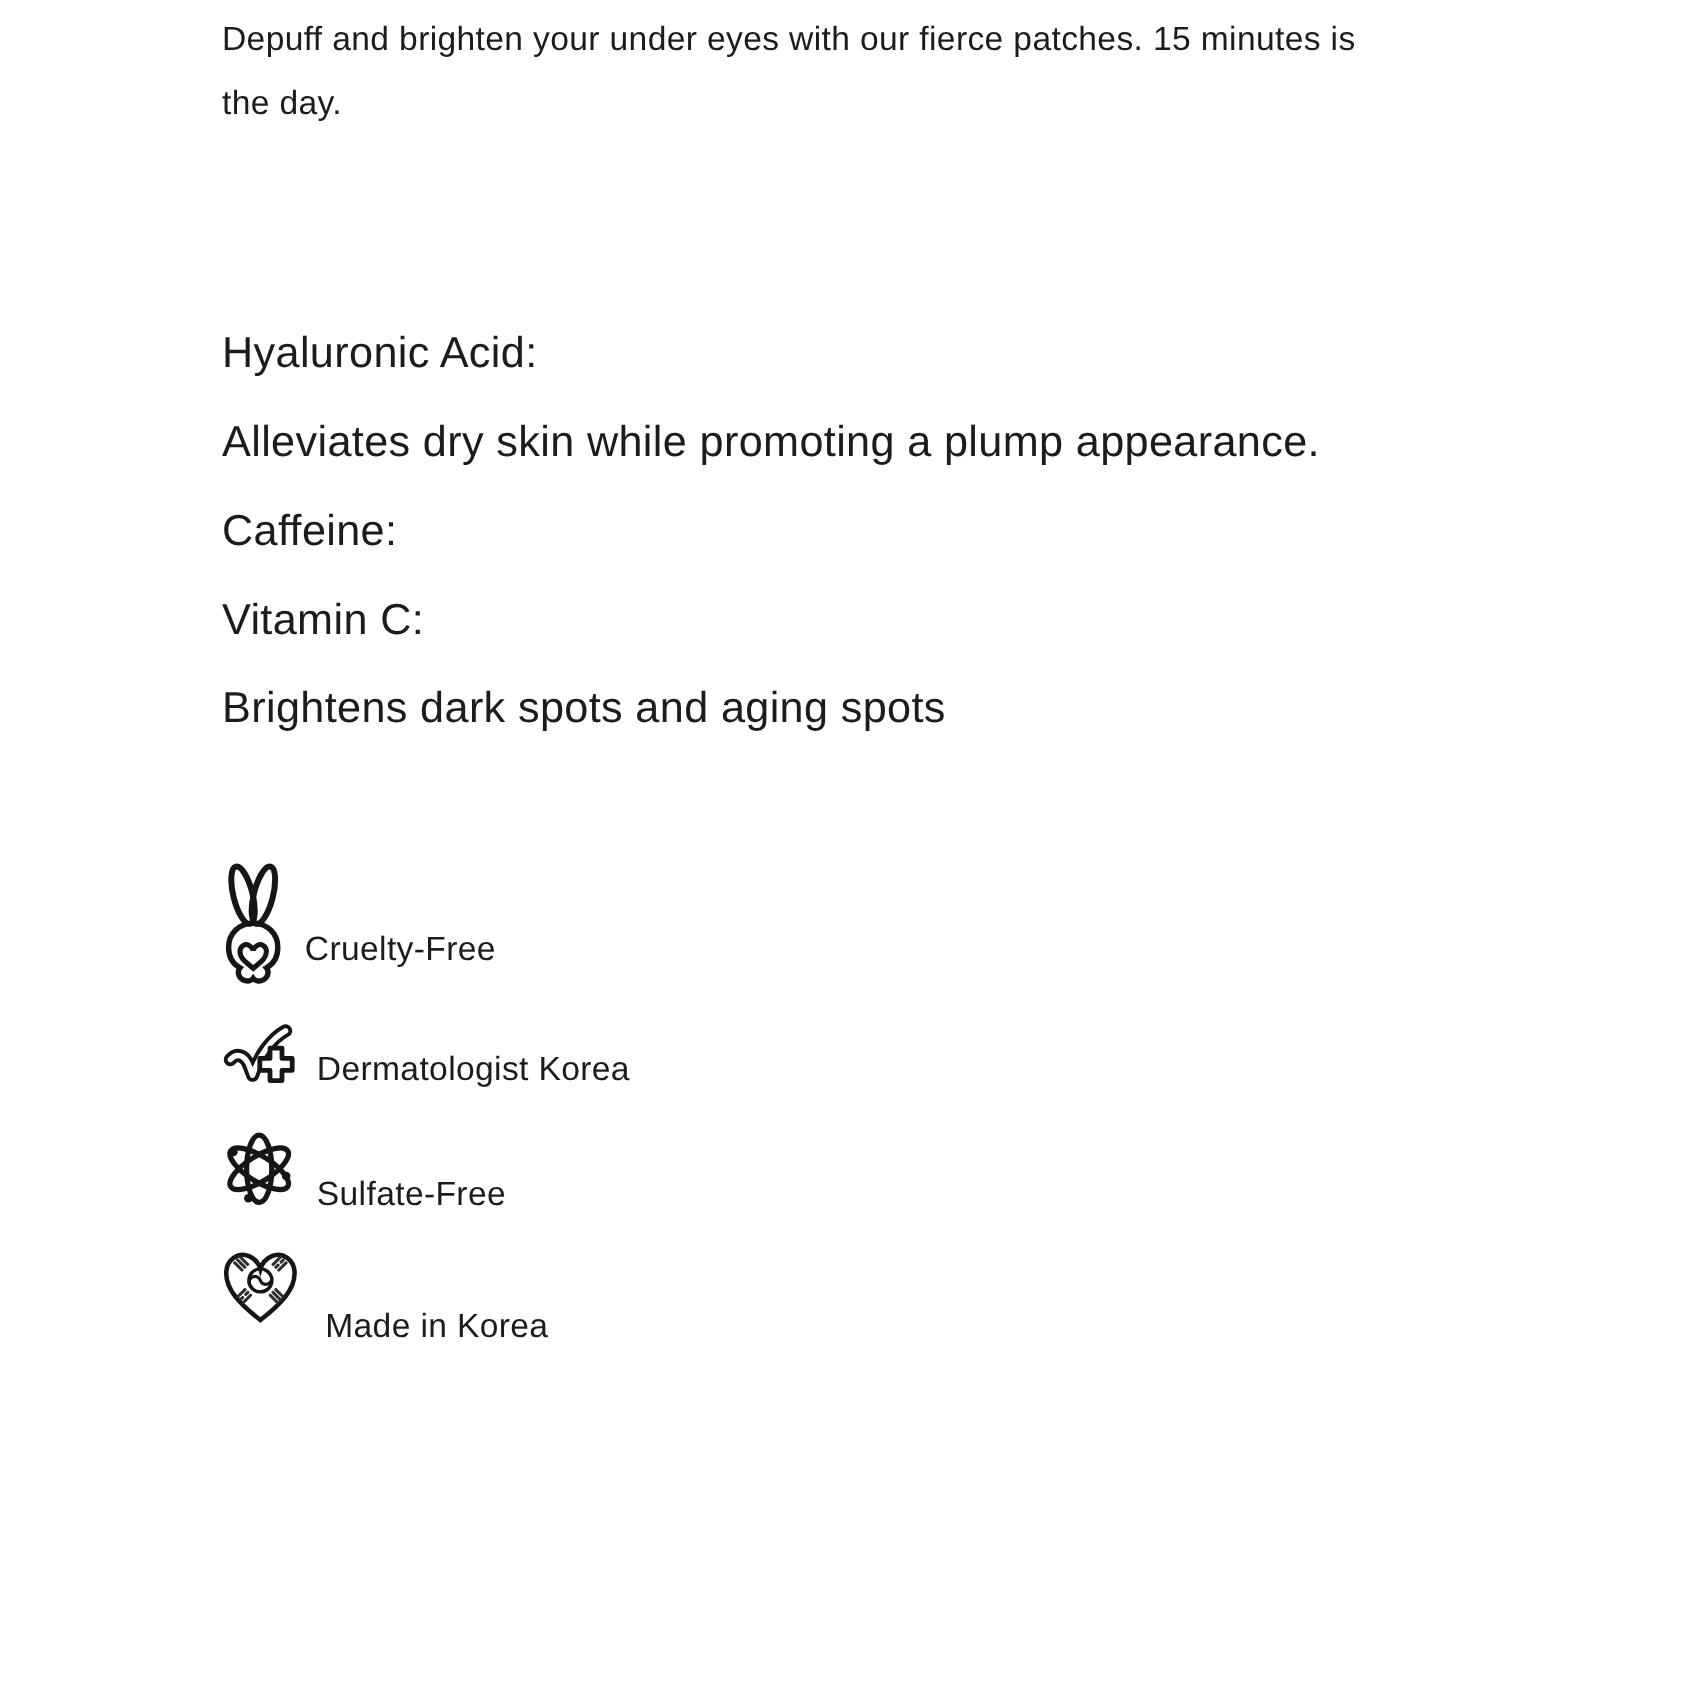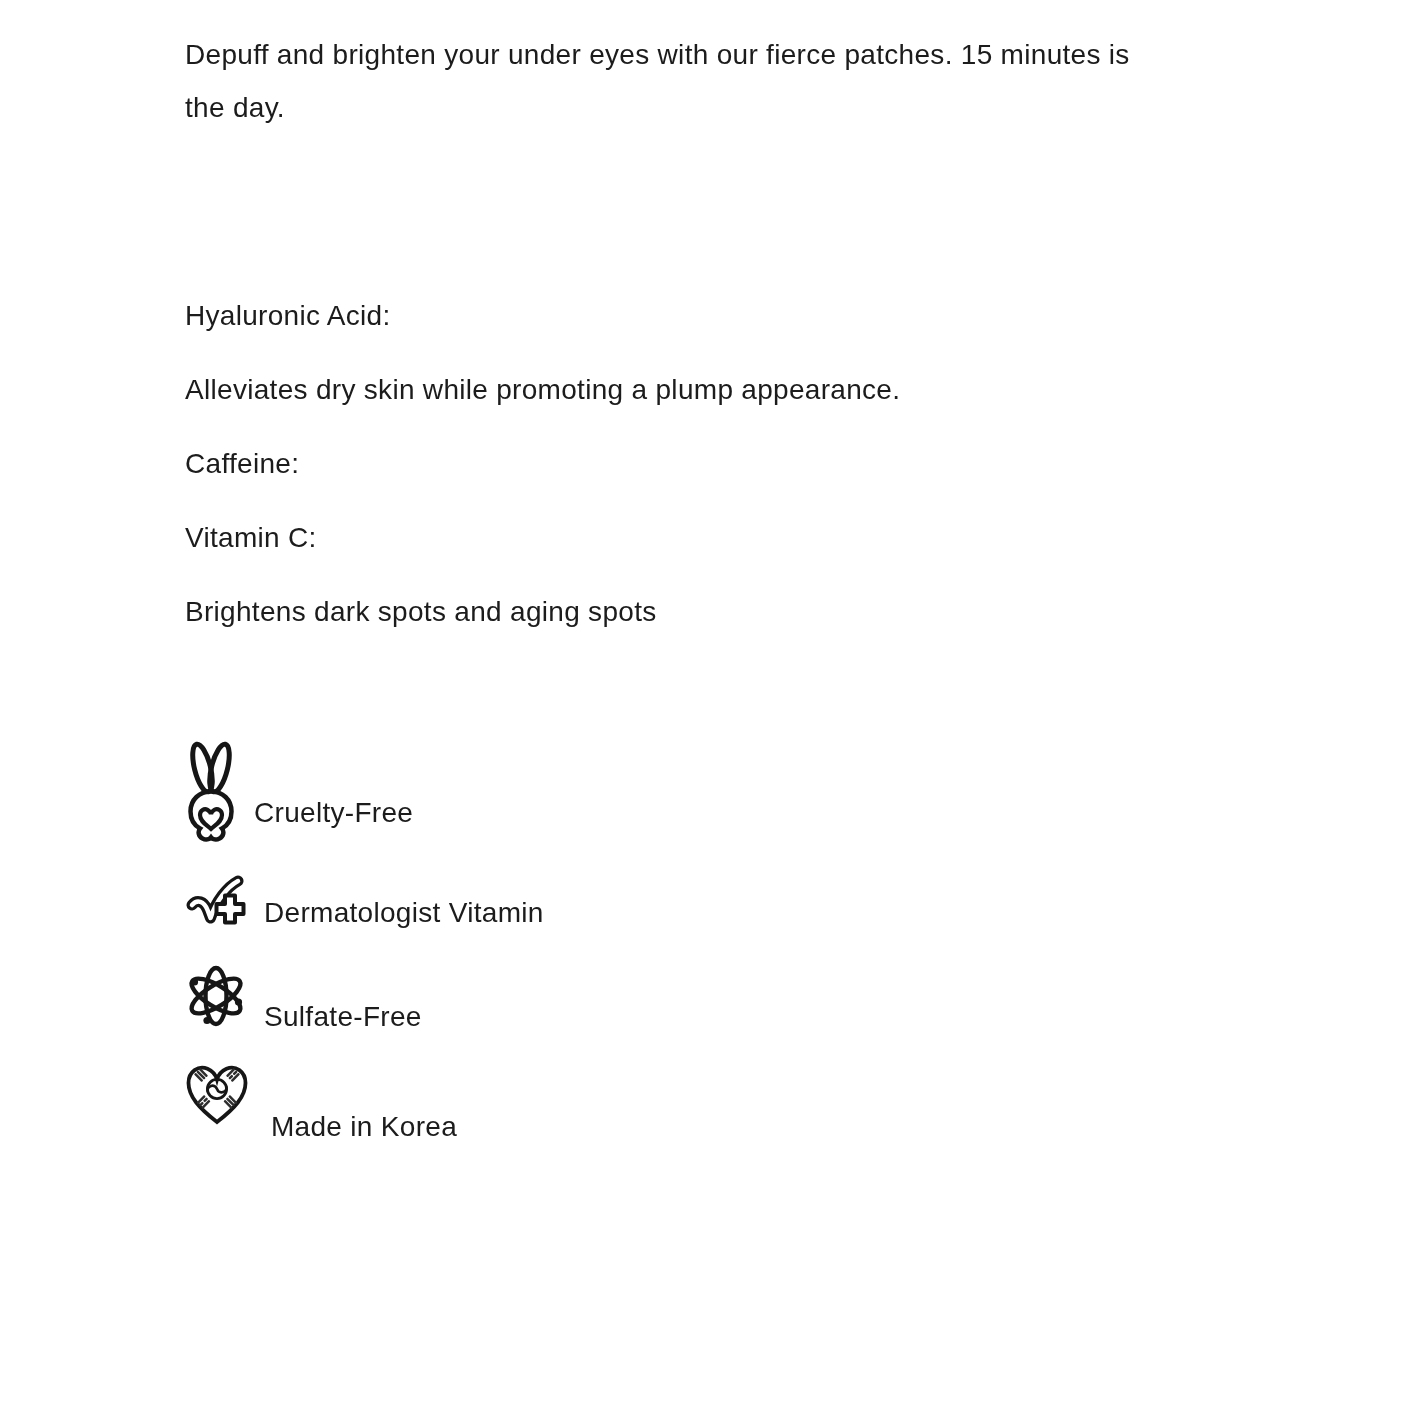--- a/index.html
+++ b/index.html
@@ -6,33 +6,33 @@
   html, body { margin: 0; padding: 0; }
   body {
     width: 1414px;
     height: 1414px;
     background: #ffffff;
     font-family: "Liberation Sans", sans-serif;
     color: #1c1c1c;
     overflow: hidden;
   }
   .content {
-    padding: 28px 0 0 185px;
+    padding: 6px 0 0 185px;
   }
   .intro { margin: 0; }
   .intro-line {
     font-size: 28px;
     line-height: 53px;
     letter-spacing: 0.3px;
     white-space: nowrap;
   }
   .ingredients { margin-top: 155px; }
   .ingredients p {
     margin: 0 0 21px 0;
-    font-size: 28px;
+    font-size: 36px;
     line-height: 53px;
     letter-spacing: 0.3px;
     white-space: nowrap;
   }
   .badges { margin-top: 103px; }
   .badge-row {
     display: flex;
     align-items: flex-end;
     margin-bottom: 32px;
   }
@@ -86,21 +86,21 @@
     </div>
 
     <div class="badge-row row-derm">
       <span class="badge-icon">
         <svg width="62" height="56" viewBox="0 0 62 56">
           <path d="M7 31 C 12 25, 19 27, 22.5 36 L 25.5 44 C 31 27, 42 13, 53 7" fill="none" stroke="#161616" stroke-width="11" stroke-linecap="round" stroke-linejoin="round"></path>
           <path d="M7 31 C 12 25, 19 27, 22.5 36 L 25.5 44 C 31 27, 42 13, 53 7" fill="none" stroke="#ffffff" stroke-width="4.5" stroke-linecap="round" stroke-linejoin="round"></path>
           <path d="M40 21.5 h10 v8.5 h8.5 v10 h-8.5 v8.5 h-10 v-8.5 h-8.5 v-10 h8.5 z" fill="#ffffff" stroke="#161616" stroke-width="4" stroke-linejoin="round"></path>
         </svg>
       </span>
-      <span class="badge-label">Dermatologist Vitamin</span>
+      <span class="badge-label">Dermatologist Korea</span>
     </div>
 
 
     <div class="badge-row row-sulfate">
       <span class="badge-icon">
         <svg width="62" height="64" viewBox="0 0 62 64">
           <g fill="none" stroke="#161616" stroke-width="4.4">
             <ellipse cx="31" cy="32" rx="28" ry="10.5" transform="rotate(-32 31 32)"></ellipse>
             <ellipse cx="31" cy="32" rx="28" ry="10.5" transform="rotate(32 31 32)"></ellipse>
             <ellipse cx="31" cy="32" rx="28" ry="10.5" transform="rotate(90 31 32)"></ellipse>

